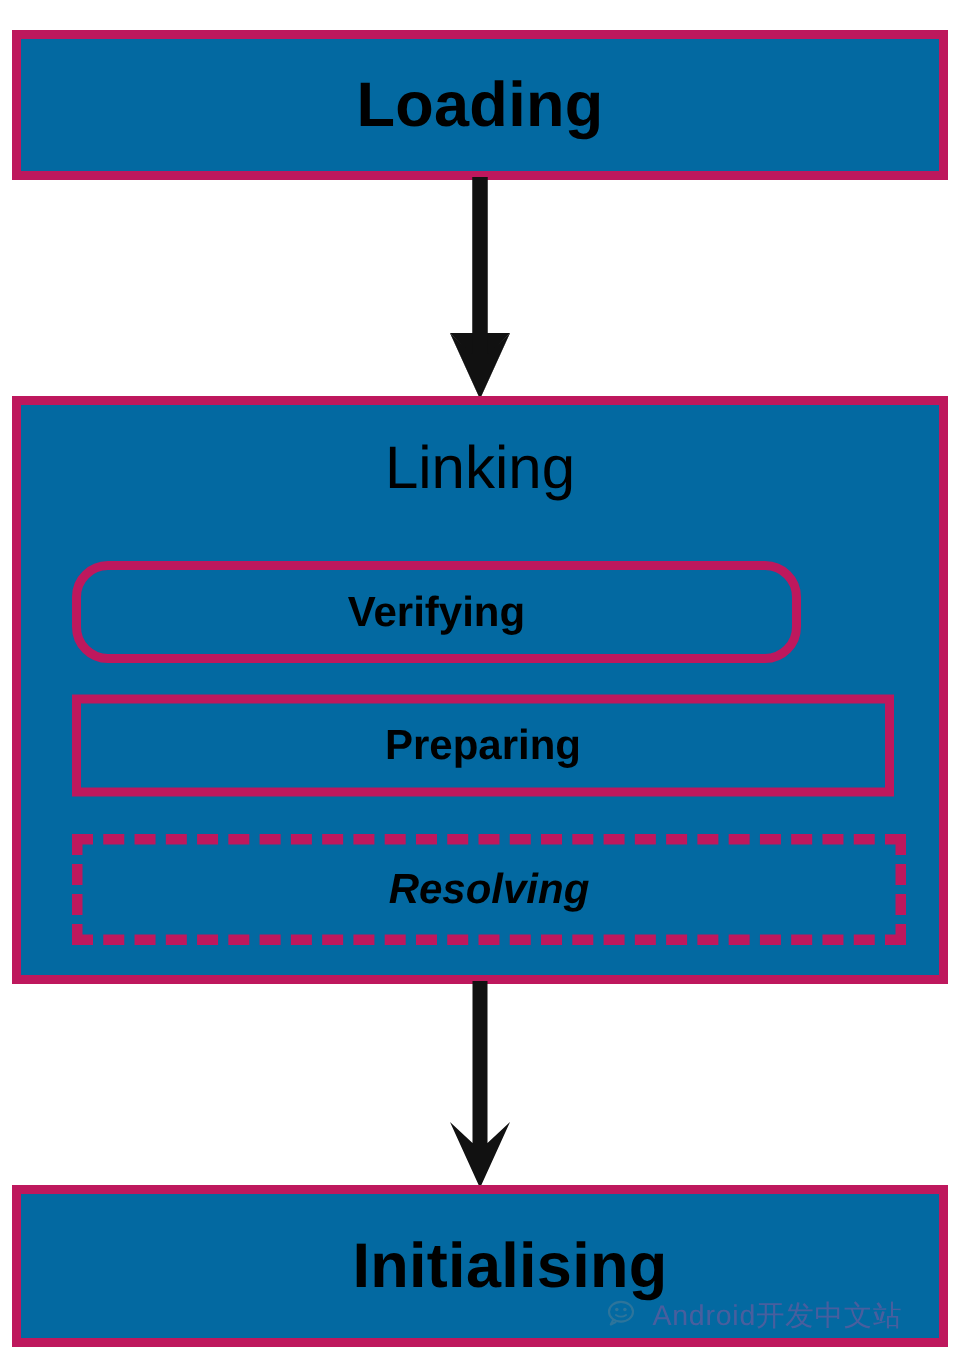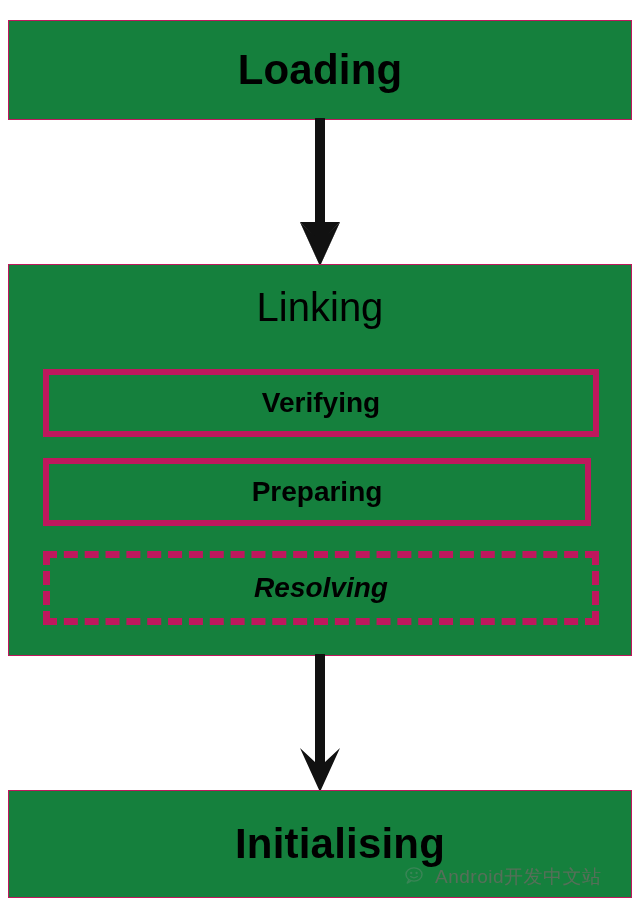--- a/index.html
+++ b/index.html
@@ -16,22 +16,22 @@
     width: 640px;
     height: 914px;
     background: #ffffff;
     overflow: hidden;
   }
 
   
   .node-box {
     position: absolute;
     box-sizing: border-box;
-    background: #15803d;
-    border: 1px solid #be185d;
+    background: #0369a1;
+    border: 6px solid #be185d;
     display: flex;
     align-items: center;
     justify-content: center;
   }
   .node-box.thin {
     border-width: 6px;
   }
   .node-box.dashed {
     border-style: dashed;
     border-width: 7px;
@@ -56,22 +56,23 @@
     top: 790px;
     width: 624px;
     height: 108px;
     padding-left: 40px;
   }
 
   
   #box-verifying {
     left: 34px;
     top: 104px;
-    width: 556px;
+    width: 486px;
     height: 68px;
+    border-radius: 24px;
   }
   #box-preparing {
     left: 34px;
     top: 193px;
     width: 548px;
     height: 68px;
   }
   #box-resolving {
     left: 34px;
     top: 286px;

